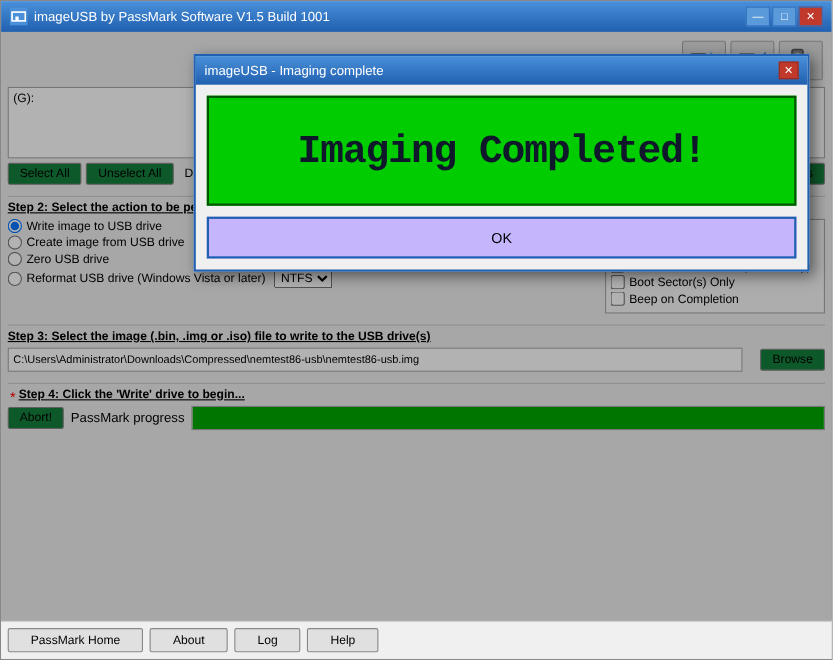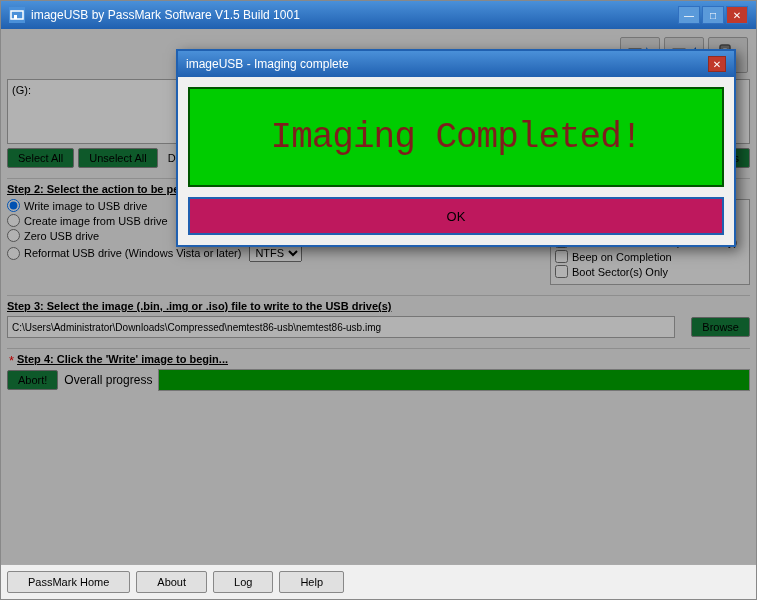--- a/index.html
+++ b/index.html
@@ -325,29 +325,29 @@
       height: 100px;
       display: flex;
       align-items: center;
       justify-content: center;
       margin-bottom: 10px;
     }
 
     .modal-success-text {
       font-family: 'Courier New', monospace;
       font-size: 36px;
-      color: #7f1d1d;
-      font-weight: normal;
+      color: #0f172a;
+      font-weight: bold;
       letter-spacing: -1px;
     }
 
     .modal-ok-btn {
       width: 100%;
       height: 38px;
-      background: #be185d;
+      background: #c4b5fd;
       border: 2px solid #2060b0;
       font-size: 13px;
       cursor: pointer;
       display: flex;
       align-items: center;
       justify-content: center;
     }
 
     
     .asterisk {
@@ -456,48 +456,48 @@
           <div class="checkbox-row">
             <input type="checkbox" checked="" style="">
             <label>Post Image Verification</label>
           </div>
           <div class="checkbox-row">
             <input type="checkbox" style="">
             <label>Extend/Add Partition (NTFS Only)</label>
           </div>
           <div class="checkbox-row">
             <input type="checkbox" style="">
-            <label>Beep on Completion</label>
+            <label>Boot Sector(s) Only</label>
           </div>
           <div class="checkbox-row">
             <input type="checkbox" style="">
-            <label>Boot Sector(s) Only</label>
+            <label>Beep on Completion</label>
           </div>
         </div>
       </div>
     </div>
 
     <hr class="separator">
 
     <div class="step-section">
       <div class="step-title">Step 3: Select the image (.bin, .img or .iso) file to write to the USB drive(s)</div>
       <div class="file-row">
         <input type="text" class="file-input" value="C:\Users\Administrator\Downloads\Compressed\nemtest86-usb\nemtest86-usb.img" style="">
         <button class="btn">Browse</button>
       </div>
     </div>
 
     <hr class="separator">
 
     <div class="step4-container step-section">
       <span class="asterisk">*</span>
-      <div class="step-title" style="padding-left:10px;">Step 4: Click the 'Write' image to begin...</div>
+      <div class="step-title" style="padding-left:10px;">Step 4: Click the 'Write' drive to begin...</div>
       <div class="progress-row">
         <button class="btn">Abort!</button>
-        <span>Overall progress</span>
+        <span>PassMark progress</span>
         <div class="progress-bar-container">
           <div class="progress-bar-fill" style="width: 100%;"></div>
         </div>
       </div>
     </div>
 
     <div class="modal-overlay">
       <div class="modal">
         <div class="modal-title-bar">
           <span class="modal-title">imageUSB - Imaging complete</span>

